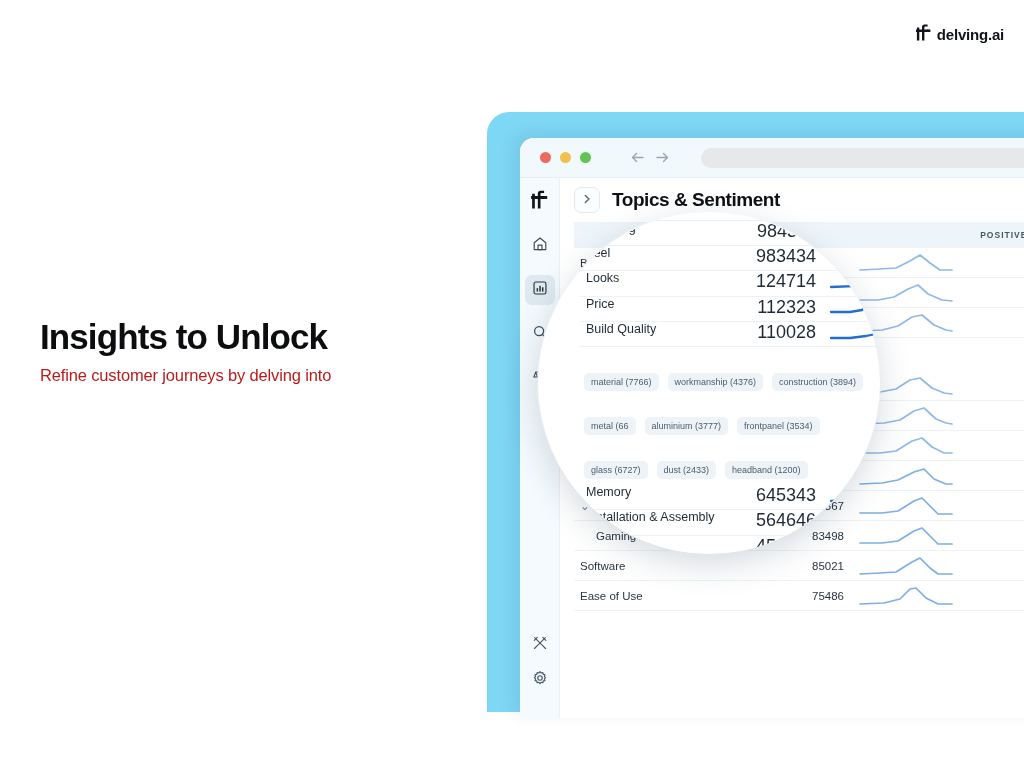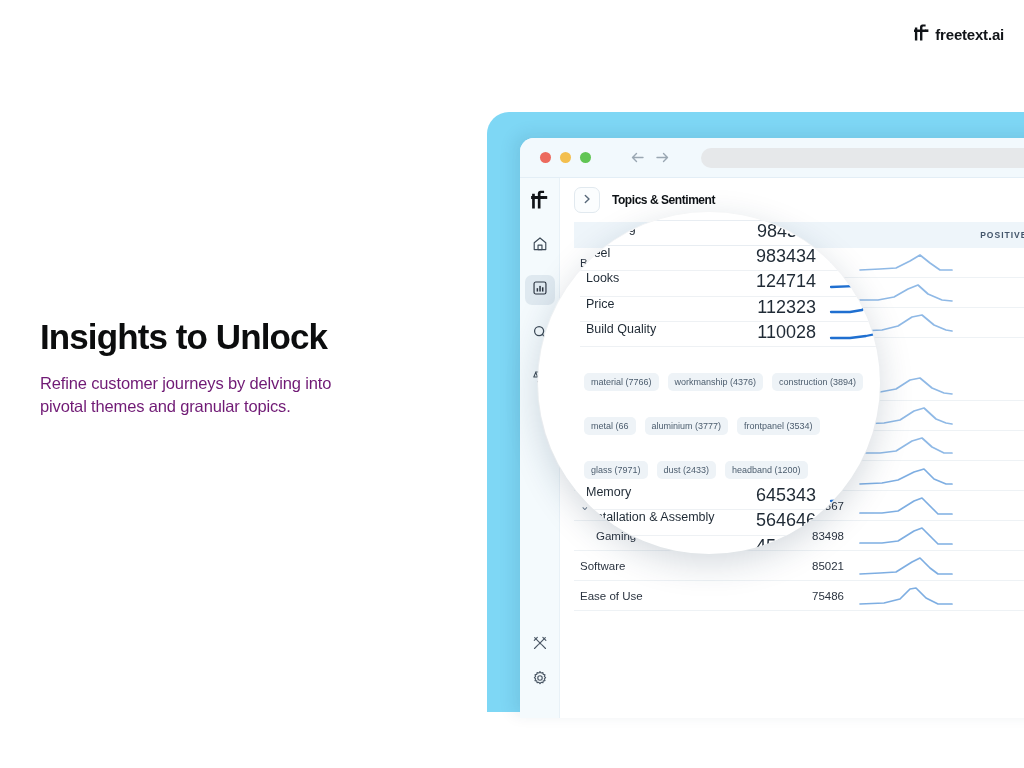--- a/index.html
+++ b/index.html
@@ -21,22 +21,22 @@
     font-size: 15px; font-weight: 700; color: #111418; letter-spacing: -0.2px;
   }
 
   
   .copy { position: absolute; left: 40px; top: 318px; width: 400px; }
   .headline {
     font-size: 35px; line-height: 1.08; font-weight: 700;
     color: #0c0d0e; letter-spacing: -0.9px;
   }
   .subhead {
-    margin-top: 16px; font-size: 16.5px; line-height: 1.42;
-    color: #701a75; letter-spacing: -0.15px;
+    margin-top: 8px; font-size: 16.5px; line-height: 1.42;
+    color: #b91c1c; letter-spacing: -0.15px;
   }
 
   
   .frame {
     position: absolute; left: 487px; top: 112px;
     width: 560px; height: 600px;
     background: #7ed7f5;
     border-radius: 22px 0 0 0;
   }
   .browser {
@@ -90,21 +90,21 @@
     height: 44px; display: flex; align-items: center; gap: 12px;
     padding-left: 14px; background: #ffffff;
   }
   .chev-btn {
     width: 26px; height: 26px; border-radius: 7px;
     border: 1px solid #e1e9ef; background:#fbfdfe;
     display:flex; align-items:center; justify-content:center;
     color: #59697a;
   }
   .page-title {
-    font-size: 12px; font-weight: 700; color: #0e1216; letter-spacing:-0.45px;
+    font-size: 19px; font-weight: 700; color: #0e1216; letter-spacing:-0.45px;
   }
 
   
   .tablewrap { position: relative; padding-left: 14px; }
   .thead {
     height: 26px; display: flex; align-items: center;
     background: #eef5fa;
     font-size: 8.5px; font-weight: 700; letter-spacing: 1.0px;
     color: #44566b; text-transform: uppercase;
   }
@@ -171,30 +171,29 @@
 
 <div class="page">
 
   <div class="brand">
     <span class="brand-mark">
       <svg width="15" height="17" viewBox="0 0 15 17">
         <path d="M8.3 0.6 C7.0 0.6 6.0 1.6 6.0 3.1 L6.0 5.4 L3.3 5.4 L3.3 3.4 L0.9 3.4 L0.9 5.4 L0.0 5.4 L0.0 8.0 L0.9 8.0 L0.9 16.6 L3.3 16.6 L3.3 8.0 L6.0 8.0 L6.0 16.6 L8.4 16.6 L8.4 8.0 L11.6 8.0 L11.6 5.4 L8.4 5.4 L8.4 3.6 C8.4 2.9 8.8 2.6 9.6 2.6 L11.6 2.6 L11.6 0.6 Z" fill="#111418"></path>
         <rect x="11.0" y="5.4" width="3.4" height="2.6" fill="#111418"></rect>
       </svg>
     </span>
-    <span class="brand-text">freetext.ai</span>
+    <span class="brand-text">delving.ai</span>
   </div>
 
   <div class="copy">
     <h1 class="headline">
       <span>Insights to Unlock</span><br>
     </h1>
     <p class="subhead">
       <span>Refine customer journeys by delving into</span><br>
-      <span>pivotal themes and granular topics.</span>
     </p>
   </div>
 
   <div class="frame"></div>
 
   <div class="browser">
 
     <div class="titlebar">
       <div class="dots">
         <span class="dot r"></span>
@@ -502,21 +501,21 @@
         </div>
       </div>
 
       <div class="lchips">
         <span class="lchip">material (7766)</span>
         <span class="lchip">workmanship (4376)</span>
         <span class="lchip">construction (3894)</span>
         <span class="lchip">metal (66</span>
         <span class="lchip">aluminium (3777)</span>
         <span class="lchip">frontpanel (3534)</span>
-        <span class="lchip">glass (7971)</span>
+        <span class="lchip">glass (6727)</span>
         <span class="lchip">dust (2433)</span>
         <span class="lchip">headband (1200)</span>
       </div>
 
       <div class="lrow">
         <div class="l-name">Memory</div>
         <div class="l-count">645343</div>
         <div class="l-spark">
           <svg width="104" height="20" viewBox="0 0 104 20" fill="none" stroke="#1f6fd0" stroke-width="2.3" stroke-linecap="round" stroke-linejoin="round">
               <path d="M3 16 L26 15 L38 11 L48 13 L58 6 L66 10 L74 2 L84 9 L92 12"></path>

